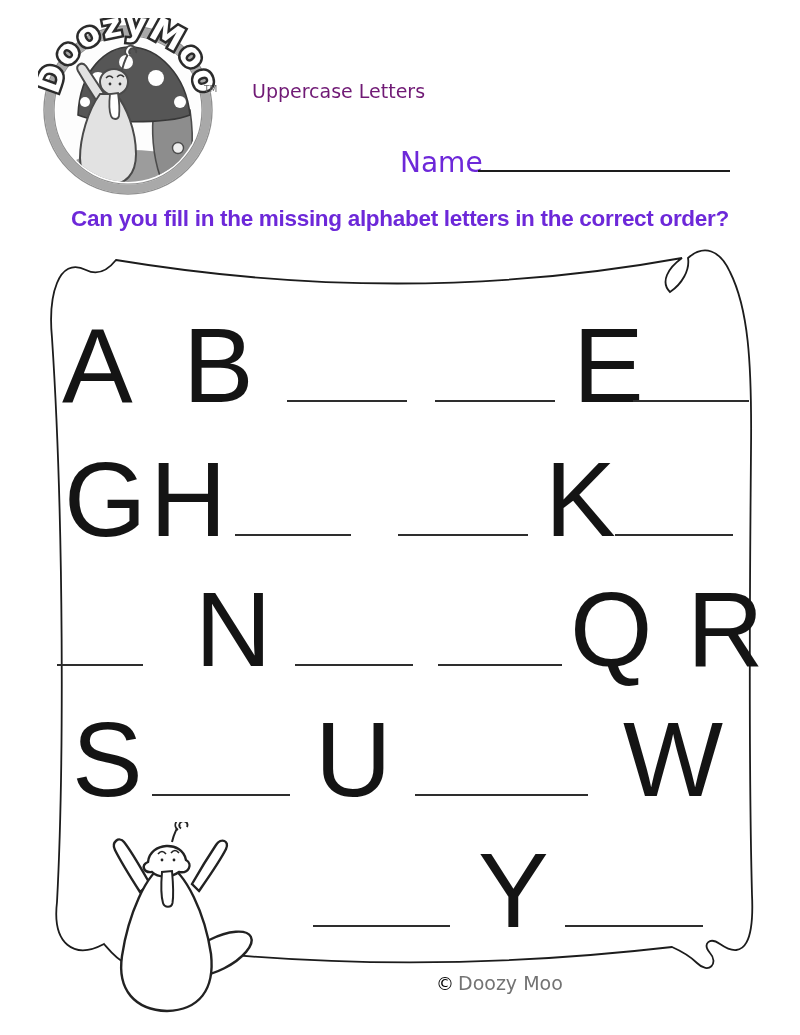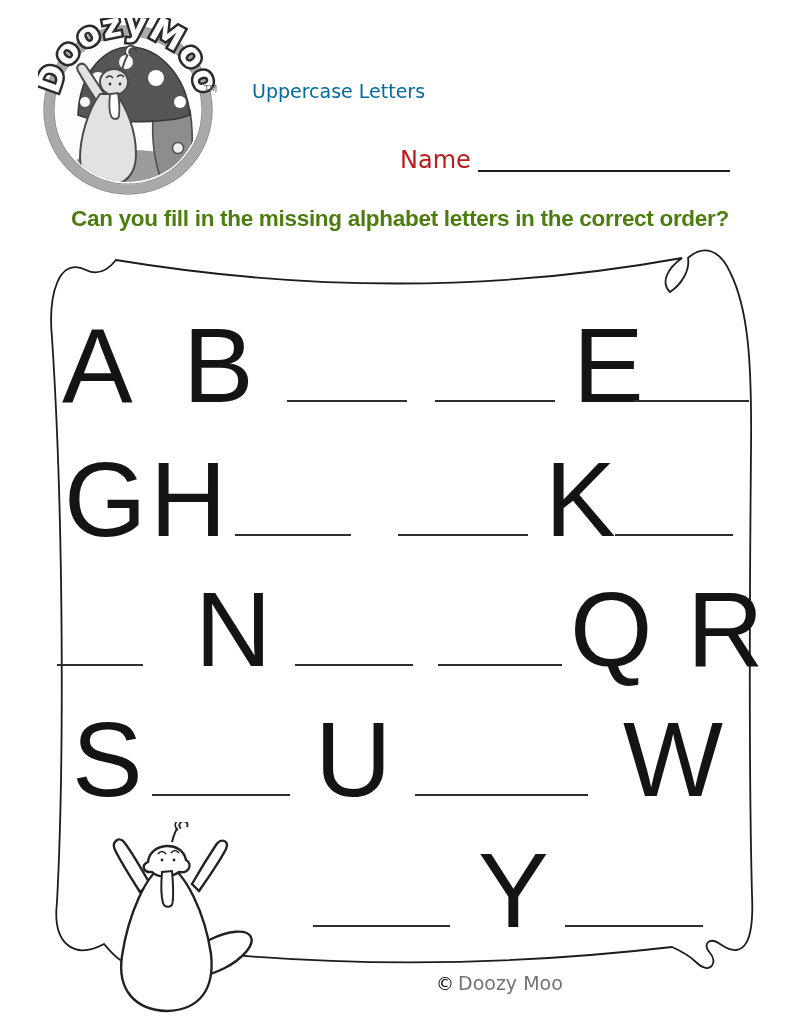--- a/index.html
+++ b/index.html
@@ -4,27 +4,27 @@
 <style>
   * { margin:0; padding:0; box-sizing:border-box; }
   html,body { background:#fff; }
   .page {
     position:relative; width:800px; height:1035px; background:#fff;
     font-family:"DejaVu Sans", sans-serif; color:#111; overflow:hidden;
   }
   
   .logo-svg { position:absolute; left:38px; top:18px; }
   .title    { position:absolute; left:252px; top:42px;  font-size:22.5px; letter-spacing:.2px; color:#000; }
-  .subtitle { position:absolute; left:252px; top:80px;  font-size:19px;  color:#0369a1; }
-  .name-label{ position:absolute; left:400px; top:146px; font-size:24px; color:#b91c1c; }
+  .subtitle { position:absolute; left:252px; top:80px;  font-size:19px;  color:#701a75; }
+  .name-label{ position:absolute; left:400px; top:146px; font-size:28px; color:#6d28d9; }
   .name-line { position:absolute; left:478px; top:144px; width:252px; height:28px;
                border-bottom:2px solid #1d1d1d; }
   .question { position:absolute; left:0; right:0; top:206px; text-align:center;
               font-family:"Liberation Sans", sans-serif; font-weight:600;
-              font-size:22.5px; letter-spacing:-0.3px; color:#4d7c0f; }
+              font-size:22.5px; letter-spacing:-0.3px; color:#6d28d9; }
   
   .frame-svg { position:absolute; left:0; top:0; }
   
   .puzzle { position:absolute; left:0; top:0; width:800px; height:1035px; }
   .cell { position:absolute; height:82px; }
   .cell.blank { border-bottom:2px solid #2e2e2e; }
   .glyph { position:absolute; left:0; right:0; top:-8px; text-align:center;
            font-family:"Liberation Sans", sans-serif; font-weight:300;
            font-size:106px; line-height:106px; color:#141414; }
   

